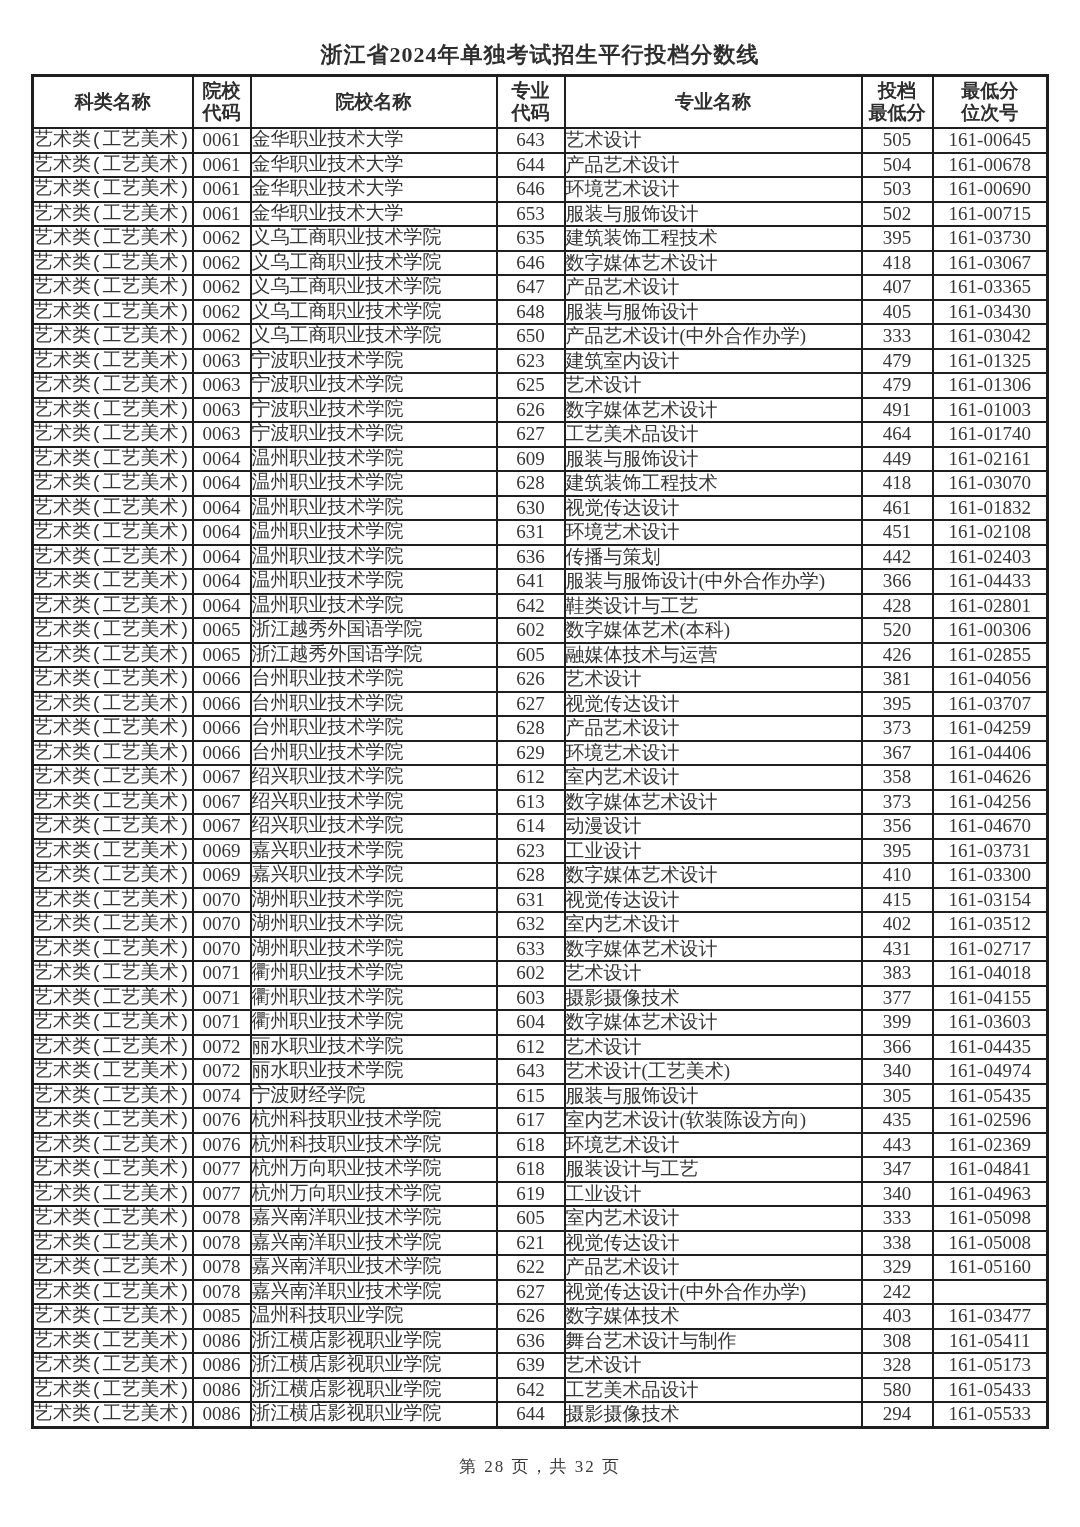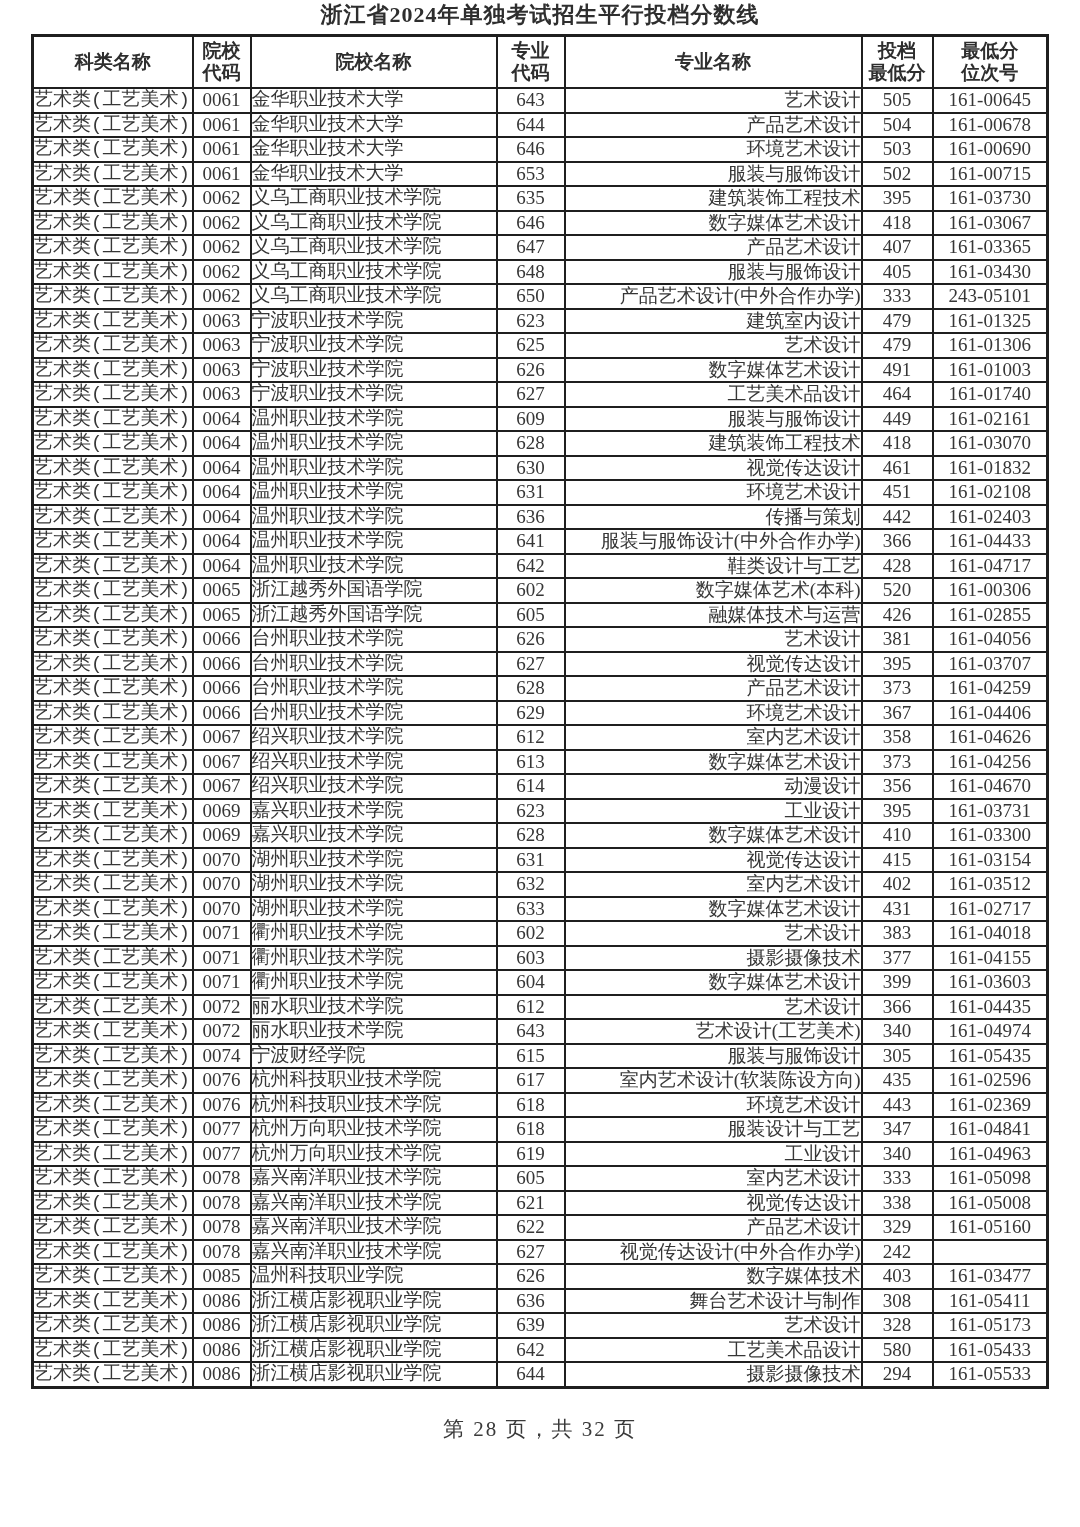--- a/index.html
+++ b/index.html
@@ -11,20 +11,21 @@
     position: relative;
     width: 1080px;
     height: 1527px;
     background: #ffffff;
     overflow: hidden;
     font-family: "Liberation Serif", "DejaVu Serif", serif;
     color: #333333;
   }
   .doc-title {
     margin: 0;
+    padding-top: 40px;
     text-align: center;
     font-size: 22px;
     font-weight: bold;
     letter-spacing: 1px;
     color: #2e2e2e;
   }
   table.score-table {
     margin: 4px auto 0 auto;
     width: 1015px;
     table-layout: fixed;
@@ -61,27 +62,27 @@
   .w1 { width: 58px;  }
   .w2 { width: 246px; }
   .w3 { width: 68px;  }
   .w4 { width: 297px; }
   .w5 { width: 71px;  }
   .w6 { width: 115px; }
   td.c0 { text-align: left;   padding-left: 8px; font-family: Liberation Mono, monospace;  }
   td.c1 { text-align: center; }
   td.c2 { text-align: left;   padding-left: 8px; font-family: Liberation Mono, monospace;  }
   td.c3 { text-align: center; }
-  td.c4 { text-align: right;   padding-left: 8px;  }
+  td.c4 { text-align: left;   padding-left: 8px;  }
   td.c5 { text-align: center; }
   td.c6 { text-align: center; }
   .page-footer {
     margin-top: 26px;
     text-align: center;
-    font-size: 21px;
+    font-size: 17px;
     letter-spacing: 2px;
     color: #3a3a3a;
   }
 </style>
 </head>
 <body>
 
 <div class="page">
 
   <h1 class="doc-title">浙江省2024年单独考试招生平行投档分数线</h1>
@@ -184,21 +185,21 @@
           <td class="c5">405</td>
           <td class="c6">161-03430</td>
         </tr>
         <tr>
           <td class="c0">艺术类(工艺美术)</td>
           <td class="c1">0062</td>
           <td class="c2">义乌工商职业技术学院</td>
           <td class="c3">650</td>
           <td class="c4">产品艺术设计(中外合作办学)</td>
           <td class="c5">333</td>
-          <td class="c6">243-05101</td>
+          <td class="c6">161-03042</td>
         </tr>
         <tr>
           <td class="c0">艺术类(工艺美术)</td>
           <td class="c1">0063</td>
           <td class="c2">宁波职业技术学院</td>
           <td class="c3">623</td>
           <td class="c4">建筑室内设计</td>
           <td class="c5">479</td>
           <td class="c6">161-01325</td>
         </tr>
@@ -283,21 +284,21 @@
           <td class="c5">366</td>
           <td class="c6">161-04433</td>
         </tr>
         <tr>
           <td class="c0">艺术类(工艺美术)</td>
           <td class="c1">0064</td>
           <td class="c2">温州职业技术学院</td>
           <td class="c3">642</td>
           <td class="c4">鞋类设计与工艺</td>
           <td class="c5">428</td>
-          <td class="c6">161-04717</td>
+          <td class="c6">161-02801</td>
         </tr>
         <tr>
           <td class="c0">艺术类(工艺美术)</td>
           <td class="c1">0065</td>
           <td class="c2">浙江越秀外国语学院</td>
           <td class="c3">602</td>
           <td class="c4">数字媒体艺术(本科)</td>
           <td class="c5">520</td>
           <td class="c6">161-00306</td>
         </tr>

